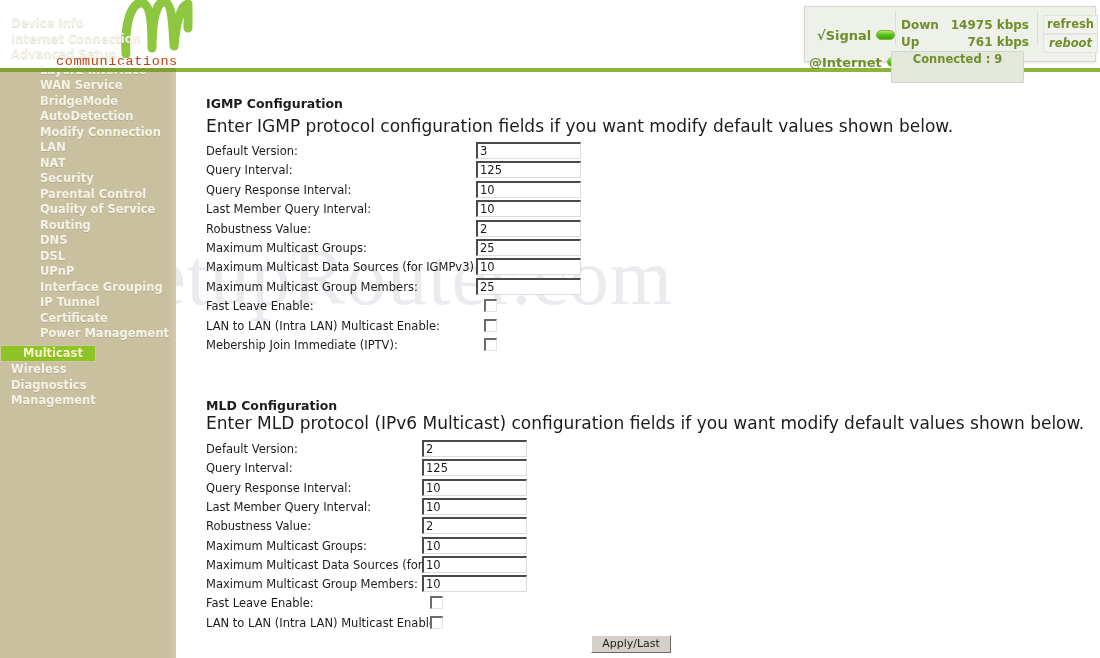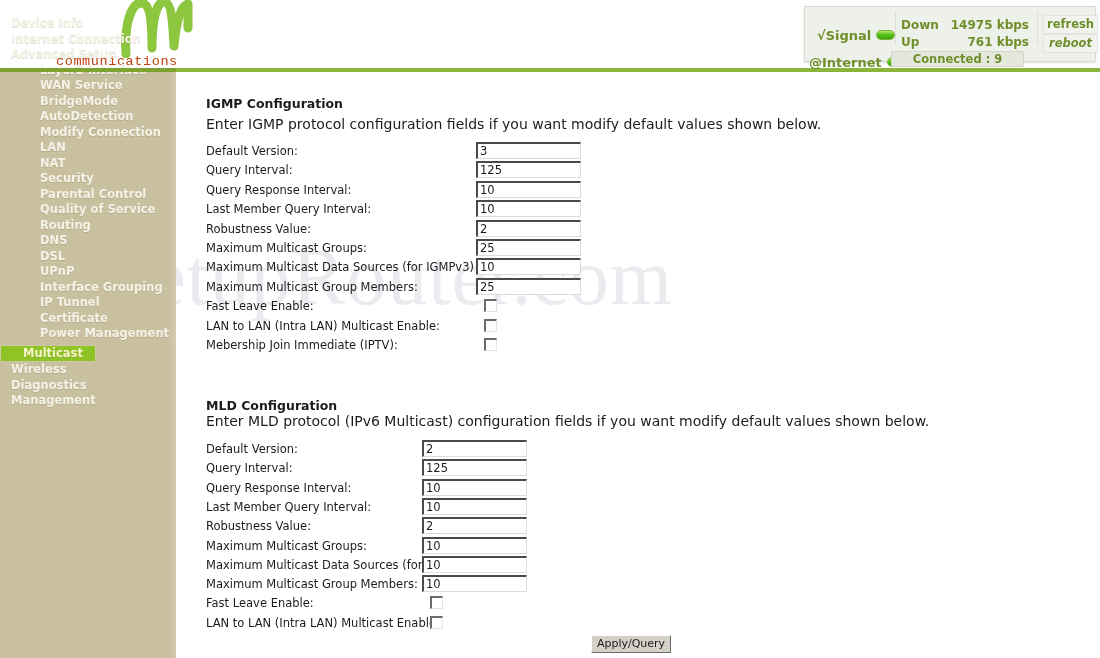--- a/index.html
+++ b/index.html
@@ -167,21 +167,21 @@
     text-align: center;
     line-height: 17px;
     cursor: pointer;
     z-index: 8;
   }
   .sp-btn-refresh { top: 8px; }
   .sp-btn-reboot  { top: 27px; font-style: italic; }
   .sp-connected {
     position: absolute;
     left: 86px; top: 44px;
-    width: 133px; height: 16px;
+    width: 133px; height: 32px;
     background: #e4e8dc;
     border: 1px solid #d2d6c8;
     border-radius: 1px;
     font-family: "DejaVu Sans", sans-serif;
     font-size: 11.5px;
     font-weight: bold;
     color: #6f8f2a;
     text-align: center;
     line-height: 15px;
     overflow: hidden;
@@ -252,21 +252,21 @@
     position: absolute;
     font-family: "DejaVu Sans", sans-serif;
     font-size: 12.5px;
     font-weight: bold;
     color: #1c1c1c;
     white-space: nowrap;
   }
   .section-desc {
     position: absolute;
     font-family: "DejaVu Sans", sans-serif;
-    font-size: 14px;
+    font-size: 17px;
     color: #1c1c1c;
     white-space: nowrap;
   }
   .frow {
     position: absolute;
     height: 19px;
     white-space: nowrap;
   }
   .flabel {
     position: absolute;
@@ -464,16 +464,16 @@
         <div class="frow" style="left: 30px; top: 522.4px;">
           <div class="flabel">Fast Leave Enable:</div>
           <div class="fcheck" style="left: 224px;"></div>
         </div>
         <div class="frow" style="left: 30px; top: 541.7px;">
           <div class="flabel">LAN to LAN (Intra LAN) Multicast Enable:</div>
           <div class="fcheck" style="left: 224px;"></div>
         </div>
       </div>
 
-    <div class="apply-btn">Apply/Query</div>
+    <div class="apply-btn">Apply/Last</div>
   </div>
 
 </div>
 
 </body></html>

